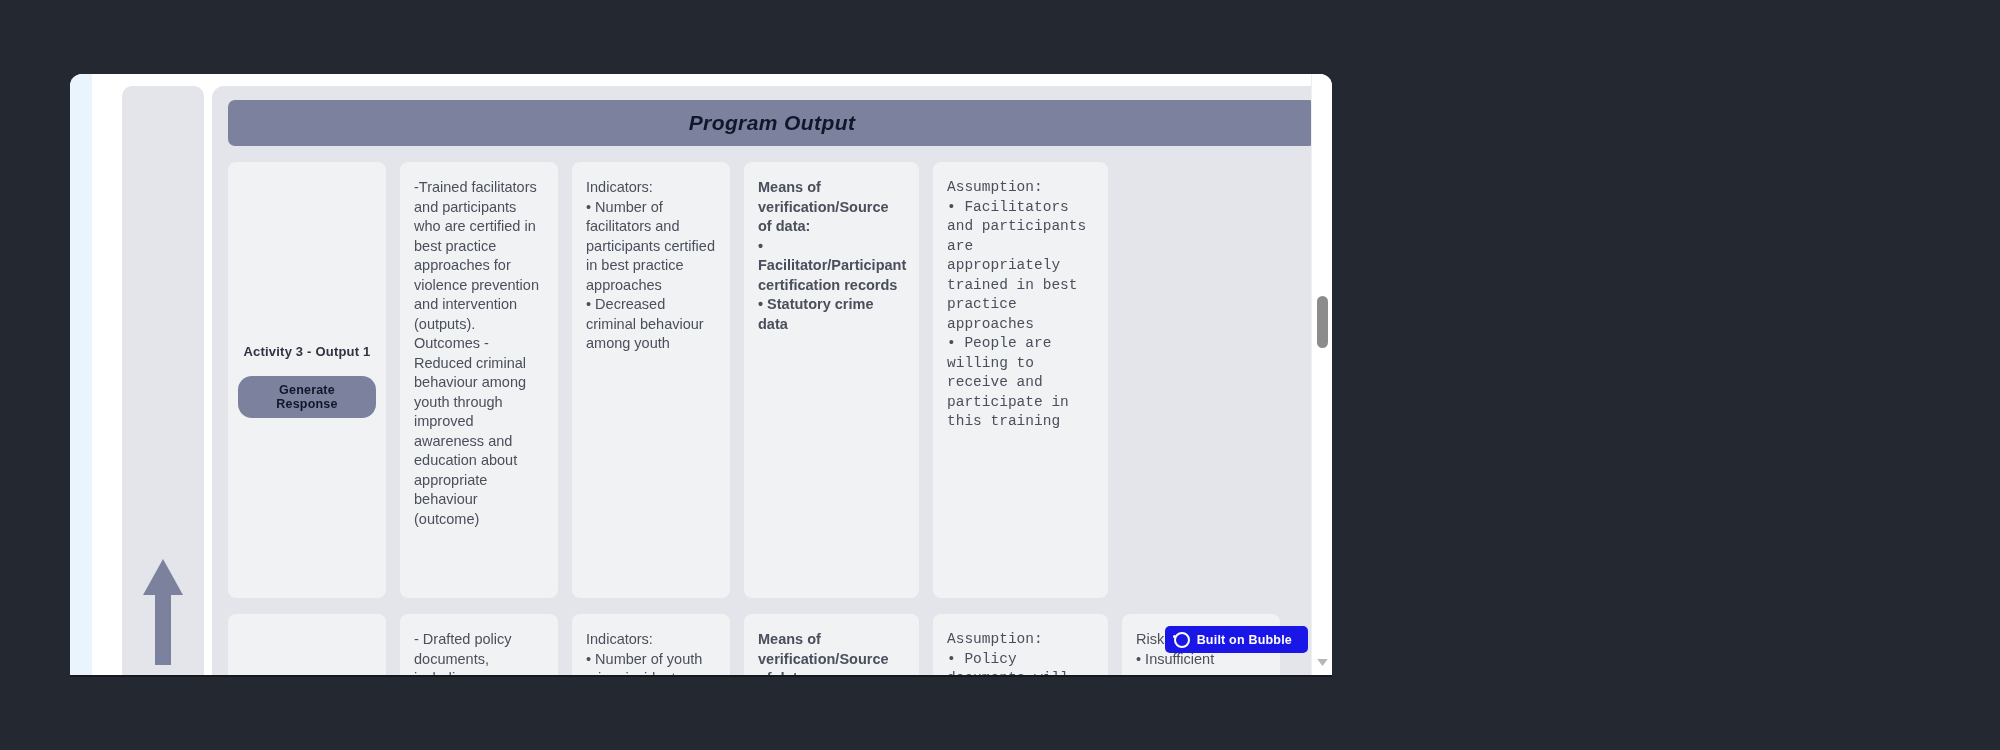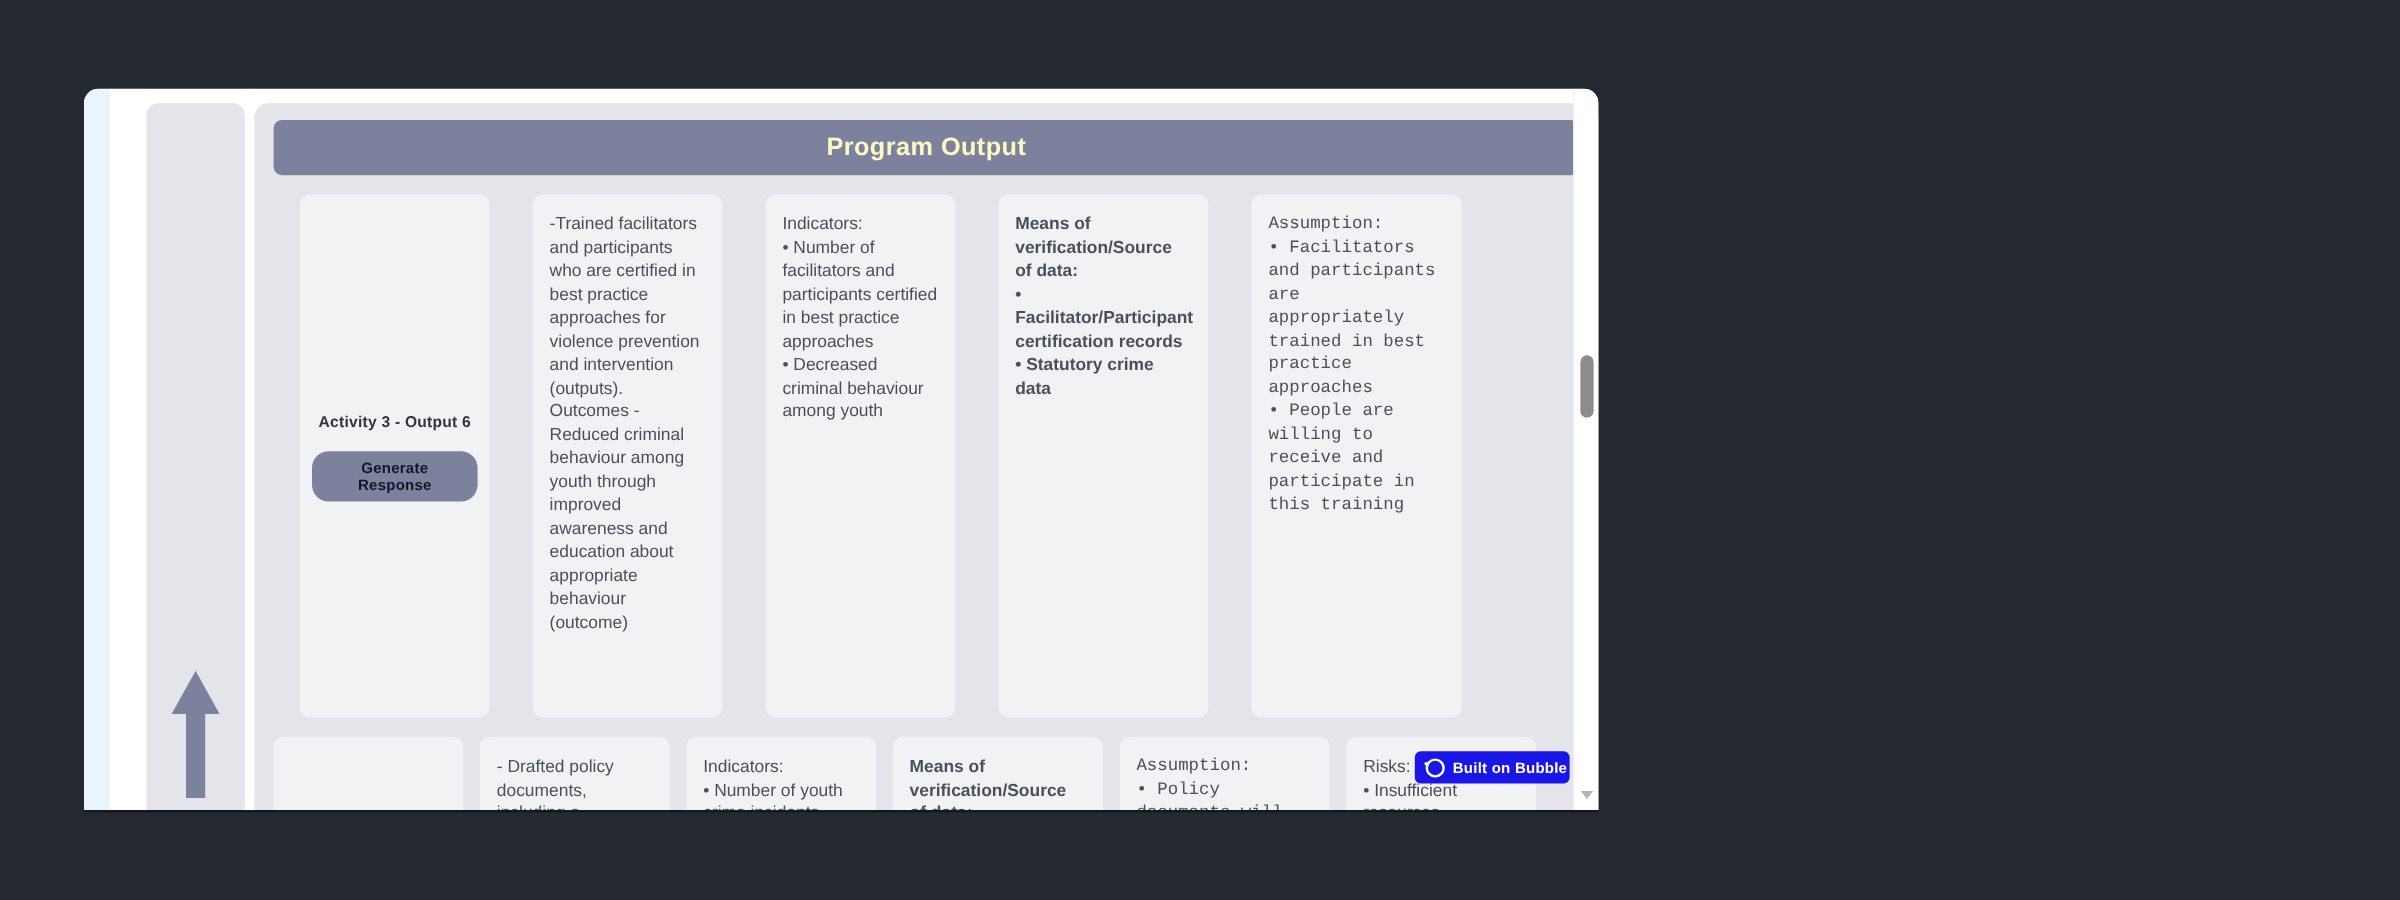--- a/index.html
+++ b/index.html
@@ -85,25 +85,26 @@
     overflow: hidden;
   }
 
   #program-output-header {
     height: 46px;
     background: #7c829e;
     border-radius: 7px;
     display: flex;
     align-items: center;
     justify-content: center;
-    color: #fef9c3;
+    color: #0f172a;
     font-size: 21px;
     font-weight: bold;
     letter-spacing: 0.4px;
     margin-bottom: 16px;
+    font-style: italic;
   }
 
   .matrix-row {
     display: flex;
     gap: 14px;
     margin-bottom: 16px;
     align-items: stretch;
   }
 
   .cell {
@@ -145,21 +146,21 @@
     cursor: pointer;
     font-family: "Liberation Sans", sans-serif;
   }
 
   .cell-desc      { flex: 0 0 158px; }
   .cell-ind       { flex: 0 0 158px; }
   .cell-mov       { flex: 0 0 175px; font-weight: bold; }
   .cell-assume    { flex: 0 0 175px; font-family: Liberation Mono, monospace; }
   .cell-risk      { flex: 0 0 158px; }
 
-  .row-1 .cell { height: 436px; margin-left: 22px; }
+  .row-1 .cell { height: 436px; }
   .row-2 .cell { height: 436px; }
 
   
   #scrollbar {
     position: absolute;
     right: 0;
     top: 0;
     width: 21px;
     height: 601px;
     background: #ffffff;
@@ -188,21 +189,21 @@
     position: absolute;
     right: 24px;
     bottom: 22px;
     background: #1a16e8;
     color: #ffffff;
     border-radius: 5px;
     height: 27px;
     display: flex;
     align-items: center;
     gap: 7px;
-    padding: 0 2px 0 9px;
+    padding: 0 16px 0 9px;
     font-size: 12.5px;
     font-weight: bold;
     letter-spacing: .2px;
     z-index: 40;
     cursor: pointer;
   }
   #bubble-badge .b-logo {
     width: 16px; height: 16px;
     border: 2px solid #fff;
     border-radius: 50%;
@@ -247,21 +248,21 @@
     </div>
 
     <div id="mid-gutter"></div>
 
     <div id="main-panel">
 
       <div id="program-output-header">Program Output</div>
 
       <div class="matrix-row row-1">
         <div class="cell cell-activity">
-          <div class="activity-label">Activity 3 - Output 6</div>
+          <div class="activity-label">Activity 3 - Output 1</div>
           <button class="generate-btn">Generate Response</button>
         </div>
         <div class="cell cell-desc">-Trained facilitators and participants who are certified in best practice approaches for violence prevention and intervention (outputs). Outcomes - Reduced criminal behaviour among youth through improved awareness and education about appropriate behaviour (outcome)</div>
         <div class="cell cell-ind">Indicators:
 • Number of facilitators and participants certified in best practice approaches
 • Decreased criminal behaviour among youth</div>
         <div class="cell cell-mov">Means of verification/Source of data:
 • Facilitator/Participant certification records
 • Statutory crime data</div>
         <div class="cell cell-assume">Assumption:

